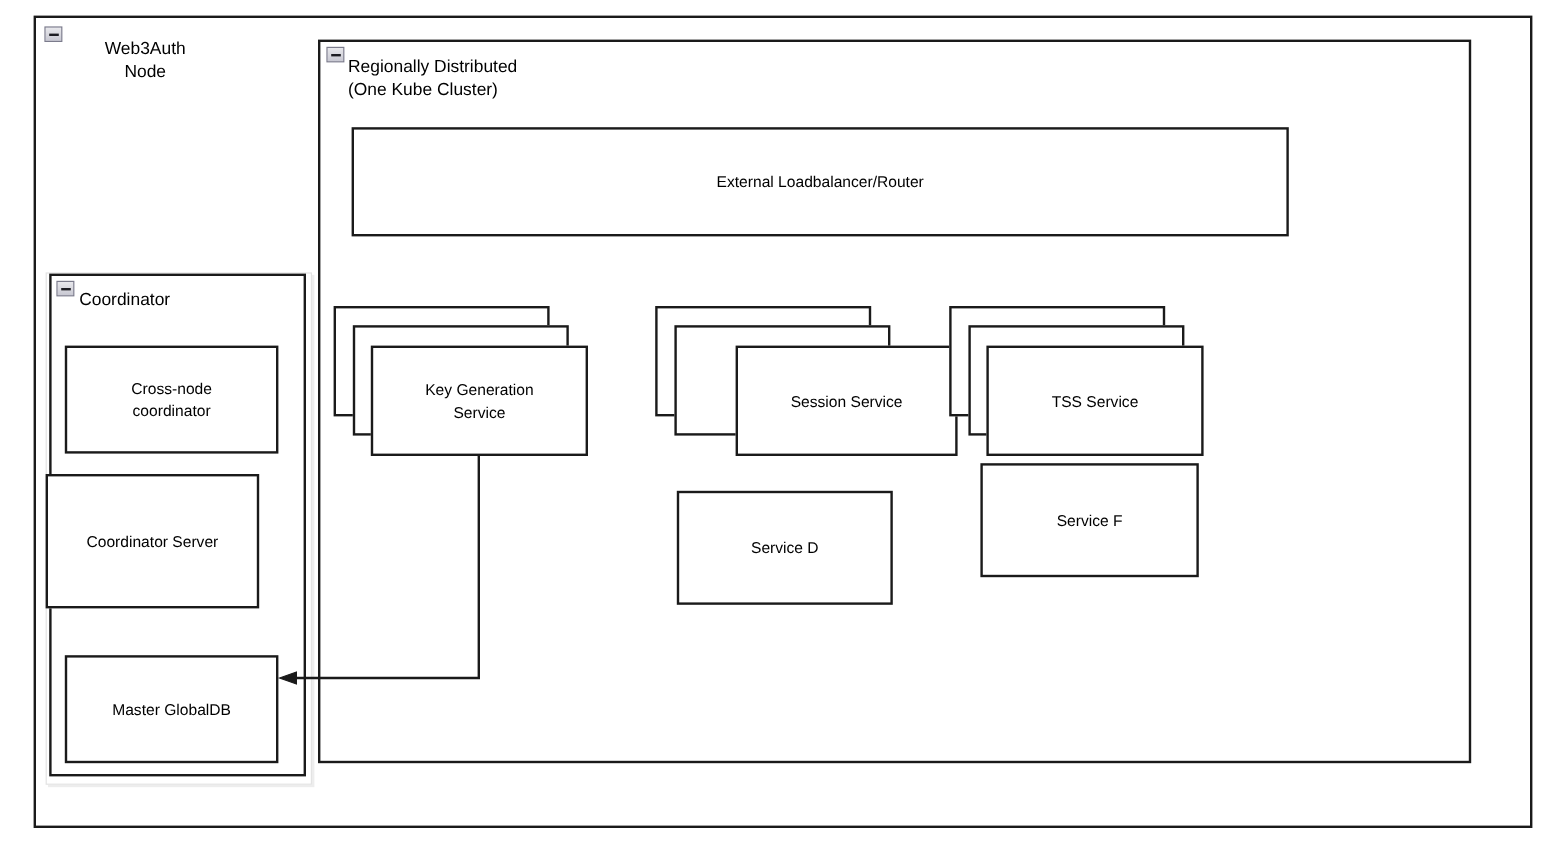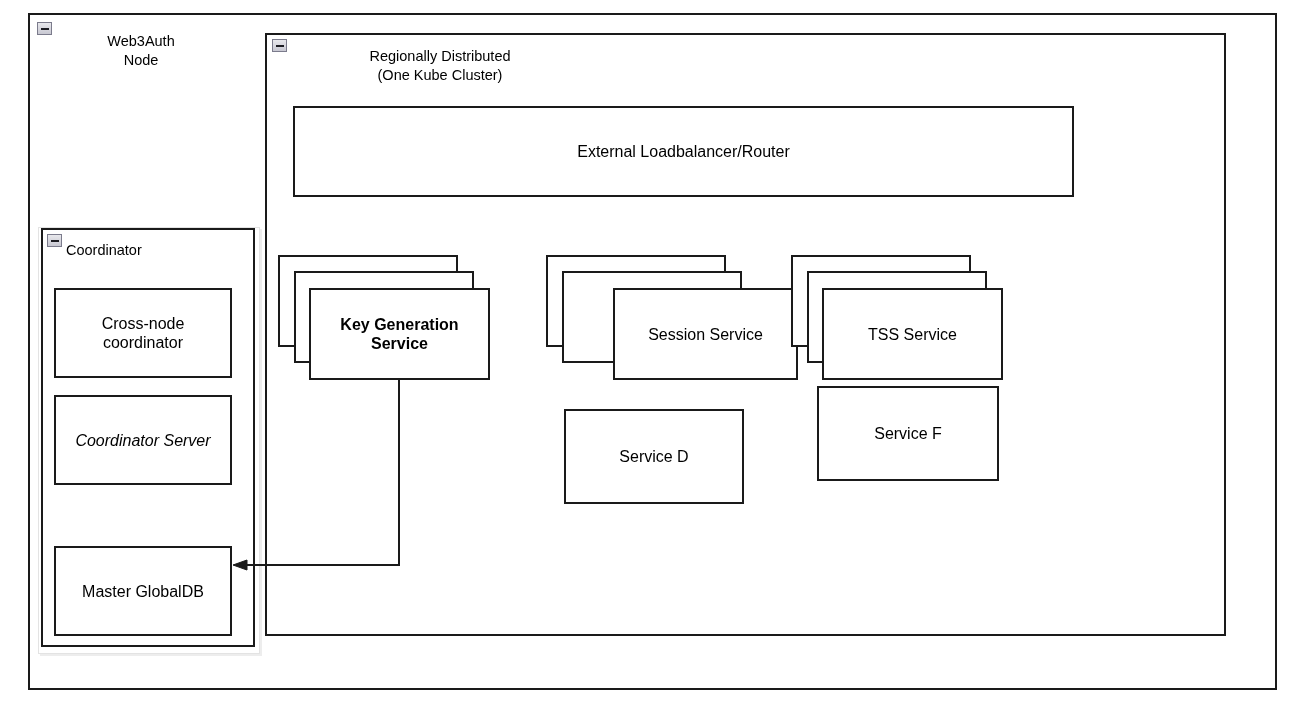--- a/index.html
+++ b/index.html
@@ -72,21 +72,21 @@
   
   .node-label {
     position: absolute;
     left: 0; top: 0;
     width: 100%;
     height: 100%;
     display: flex;
     align-items: center;
     justify-content: center;
     text-align: center;
-    font-size: 16px;
+    font-size: 13px;
     line-height: 19px;
     white-space: pre-line;
     padding: 0 6px;
     box-sizing: border-box;
   }
 
   
   .stack {
     position: absolute;
   }
@@ -117,35 +117,35 @@
 </style>
 </head>
 <body>
 
 <div id="canvas">
 
   <div class="container-box" style="left:28px; top:13px; width:1249px; height:677px;"></div>
 
   <div class="collapse-icon" style="left:37px; top:22px;"></div>
 
-  <div class="container-title" style="left:66px; top:32px; width:150px;">Web3Auth
+  <div class="container-title" style="left:46px; top:32px; width:150px;">Web3Auth
 Node</div>
 
   <div class="container-box" style="left:265px; top:33px; width:961px; height:603px;"></div>
 
   <div class="collapse-icon" style="left:272px; top:39px;"></div>
 
-  <div class="container-title" style="left:290px; top:47px; width:300px; text-align:center;">Regionally Distributed
+  <div class="container-title" style="left:290px; top:47px; width:300px; text-align:left;">Regionally Distributed
 (One Kube Cluster)</div>
 
   <div class="box" style="left:293px; top:106px; width:781px; height:91px;">
     <div class="node-label">External Loadbalancer/Router</div>
   </div>
 
-  <div class="stack" style="left:278px; top:255px; width:215px; height:128px;font-weight:bold;">
+  <div class="stack" style="left:278px; top:255px; width:215px; height:128px;">
     <div class="layer" style="left:0px; top:0px; width:180px; height:92px;"></div>
     <div class="layer" style="left:16px; top:16px; width:180px; height:92px;"></div>
     <div class="layer" style="left:31px; top:33px; width:181px; height:92px;">
       <div class="node-label">Key Generation
 Service</div>
     </div>
   </div>
 
   <div class="stack" style="left:546px; top:255px; width:220px; height:128px;">
     <div class="layer" style="left:0px; top:0px; width:180px; height:92px;"></div>
@@ -177,21 +177,21 @@
 
   <div class="collapse-icon" style="left:47px; top:234px;"></div>
 
   <div class="container-title" style="left:66px; top:241px; width:160px; text-align:left;">Coordinator</div>
 
   <div class="box" style="left:54px; top:288px; width:178px; height:90px;padding-left:44px;">
     <div class="node-label">Cross-node
 coordinator</div>
   </div>
 
-  <div class="box" style="left:54px; top:395px; width:178px; height:90px;font-style:italic;">
+  <div class="box" style="left:38px; top:395px; width:178px; height:112px;">
     <div class="node-label">Coordinator Server</div>
   </div>
 
   <div class="box" style="left:54px; top:546px; width:178px; height:90px;">
     <div class="node-label">Master GlobalDB</div>
   </div>
 
   <svg id="connectors" viewBox="0 0 1302 708" xmlns="http://www.w3.org/2000/svg">
     <g>
       <path d="M 399 380 L 399 565 L 241 565" fill="none" stroke="#1a1a1a" stroke-width="2"></path>

